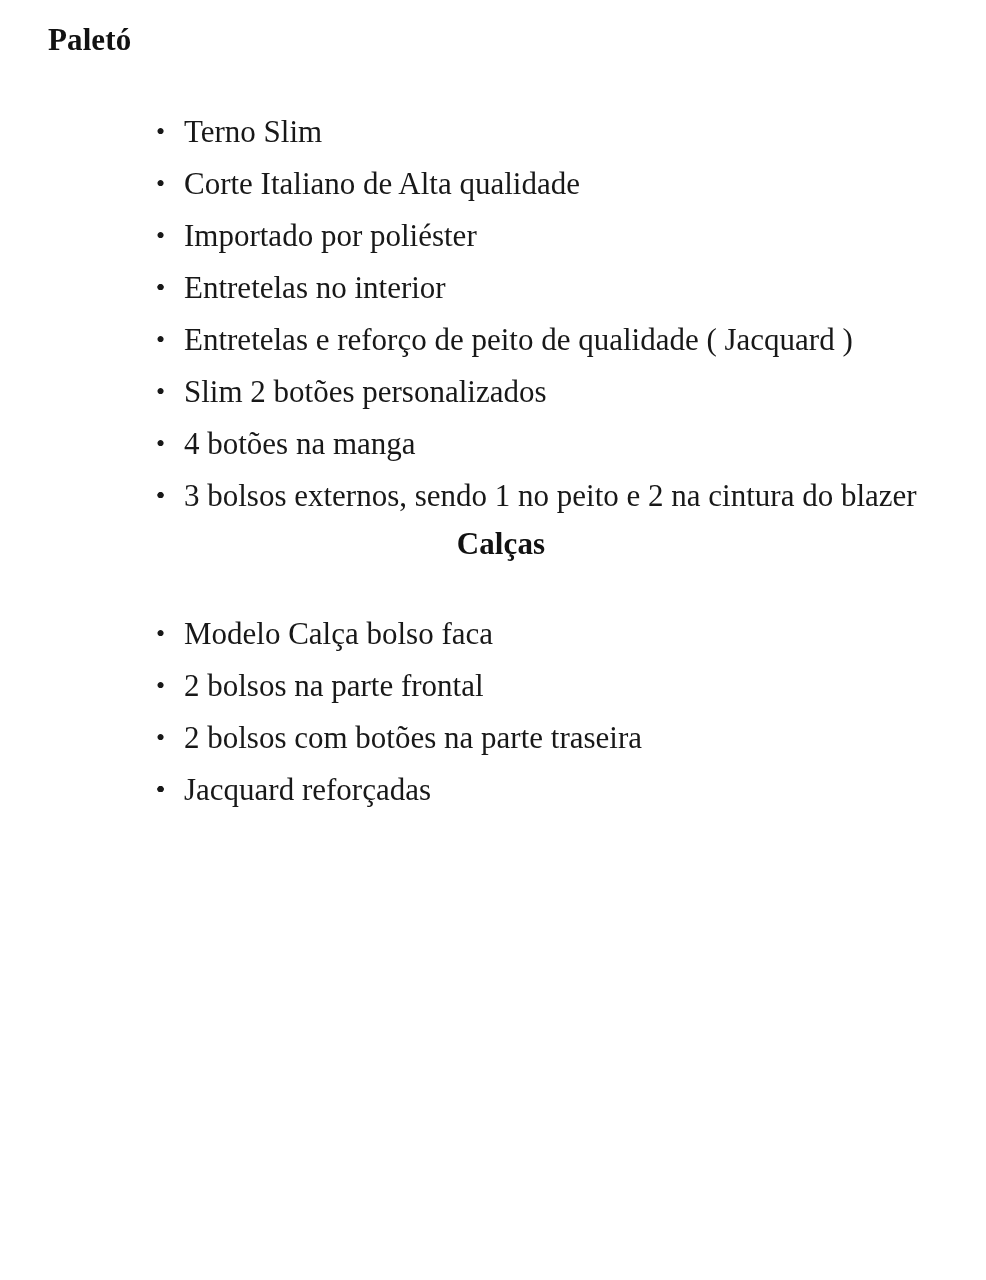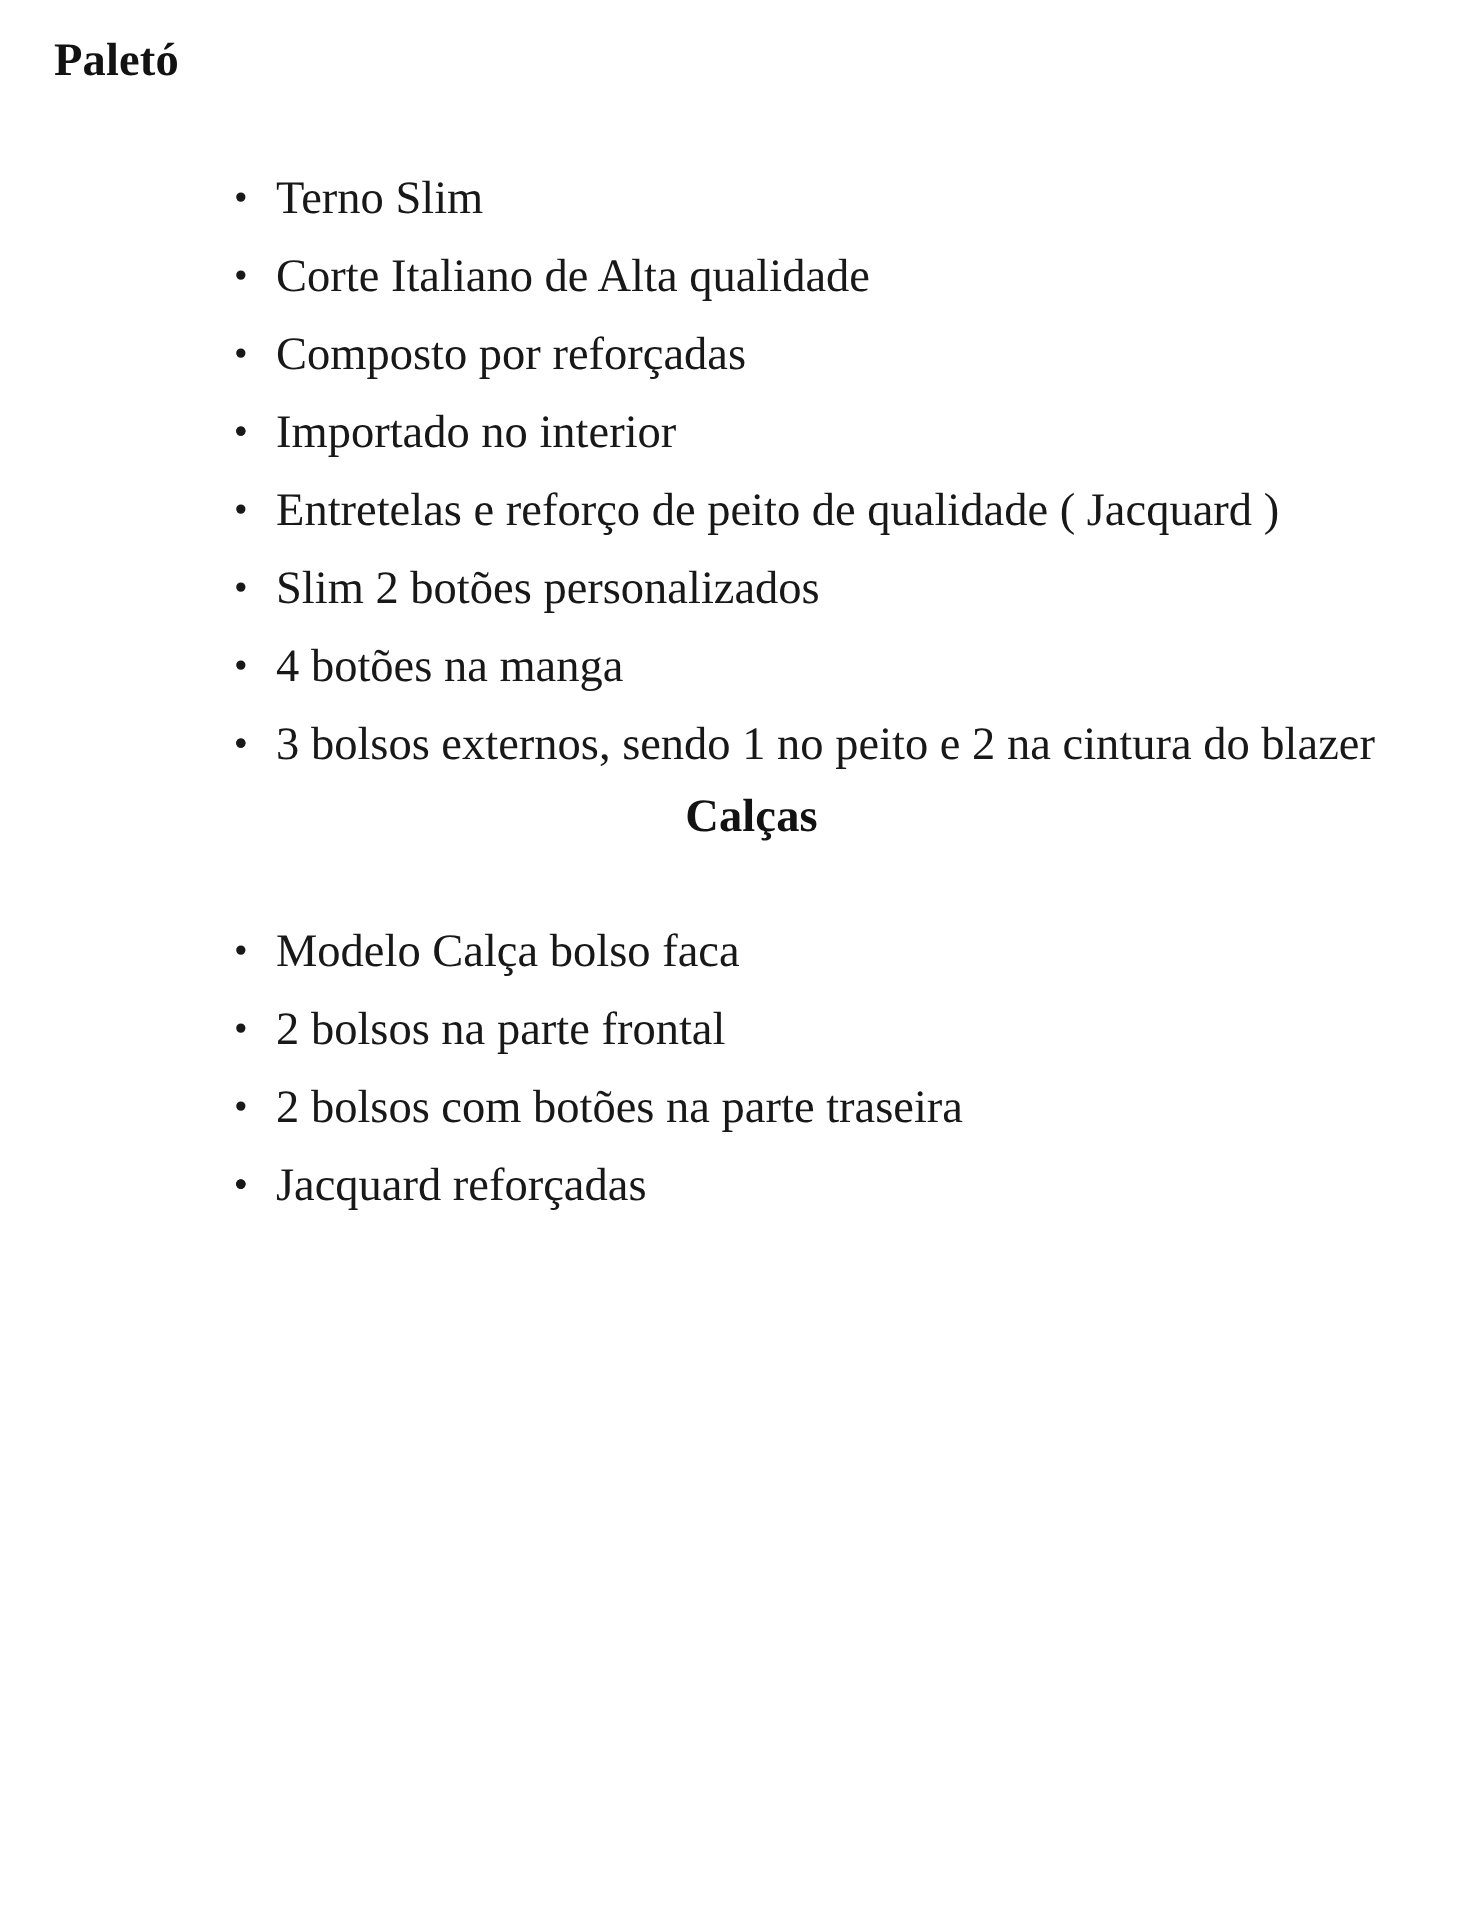--- a/index.html
+++ b/index.html
@@ -24,21 +24,21 @@
     padding: 14px 16px 0 32px;
     box-sizing: border-box;
   }
 
   .section-heading {
     font-family: "Liberation Serif", "DejaVu Serif", serif;
     font-weight: bold;
     font-size: 31px;
     line-height: 40px;
     color: #121212;
-    margin: 4px;
+    margin: 16px;
     padding: 0;
     letter-spacing: 0.1px;
   }
 
   .section-heading.first {
     margin-top: 6px;
   }
 
   .bullet-list {
     list-style: none;
@@ -101,28 +101,28 @@
       <li class="bullet-item">
         <span class="bullet-dot">•</span>
         <span class="bullet-text">Terno Slim</span>
       </li>
       <li class="bullet-item">
         <span class="bullet-dot">•</span>
         <span class="bullet-text">Corte Italiano de Alta qualidade</span>
       </li>
       <li class="bullet-item">
         <span class="bullet-dot">•</span>
-        <span class="bullet-text">Composto por reforçadas</span>
+        <span class="bullet-text">Importado por poliéster</span>
       </li>
       <li class="bullet-item">
         <span class="bullet-dot">•</span>
       </li>
       <li class="bullet-item">
         <span class="bullet-dot">•</span>
-        <span class="bullet-text">Importado no interior</span>
+        <span class="bullet-text">Entretelas no interior</span>
       </li>
       <li class="bullet-item">
         <span class="bullet-dot">•</span>
         <span class="bullet-text">Entretelas e reforço de peito de qualidade ( Jacquard )</span>
       </li>
       <li class="bullet-item">
         <span class="bullet-dot">•</span>
         <span class="bullet-text">Slim 2 botões personalizados</span>
       </li>
       <li class="bullet-item">

